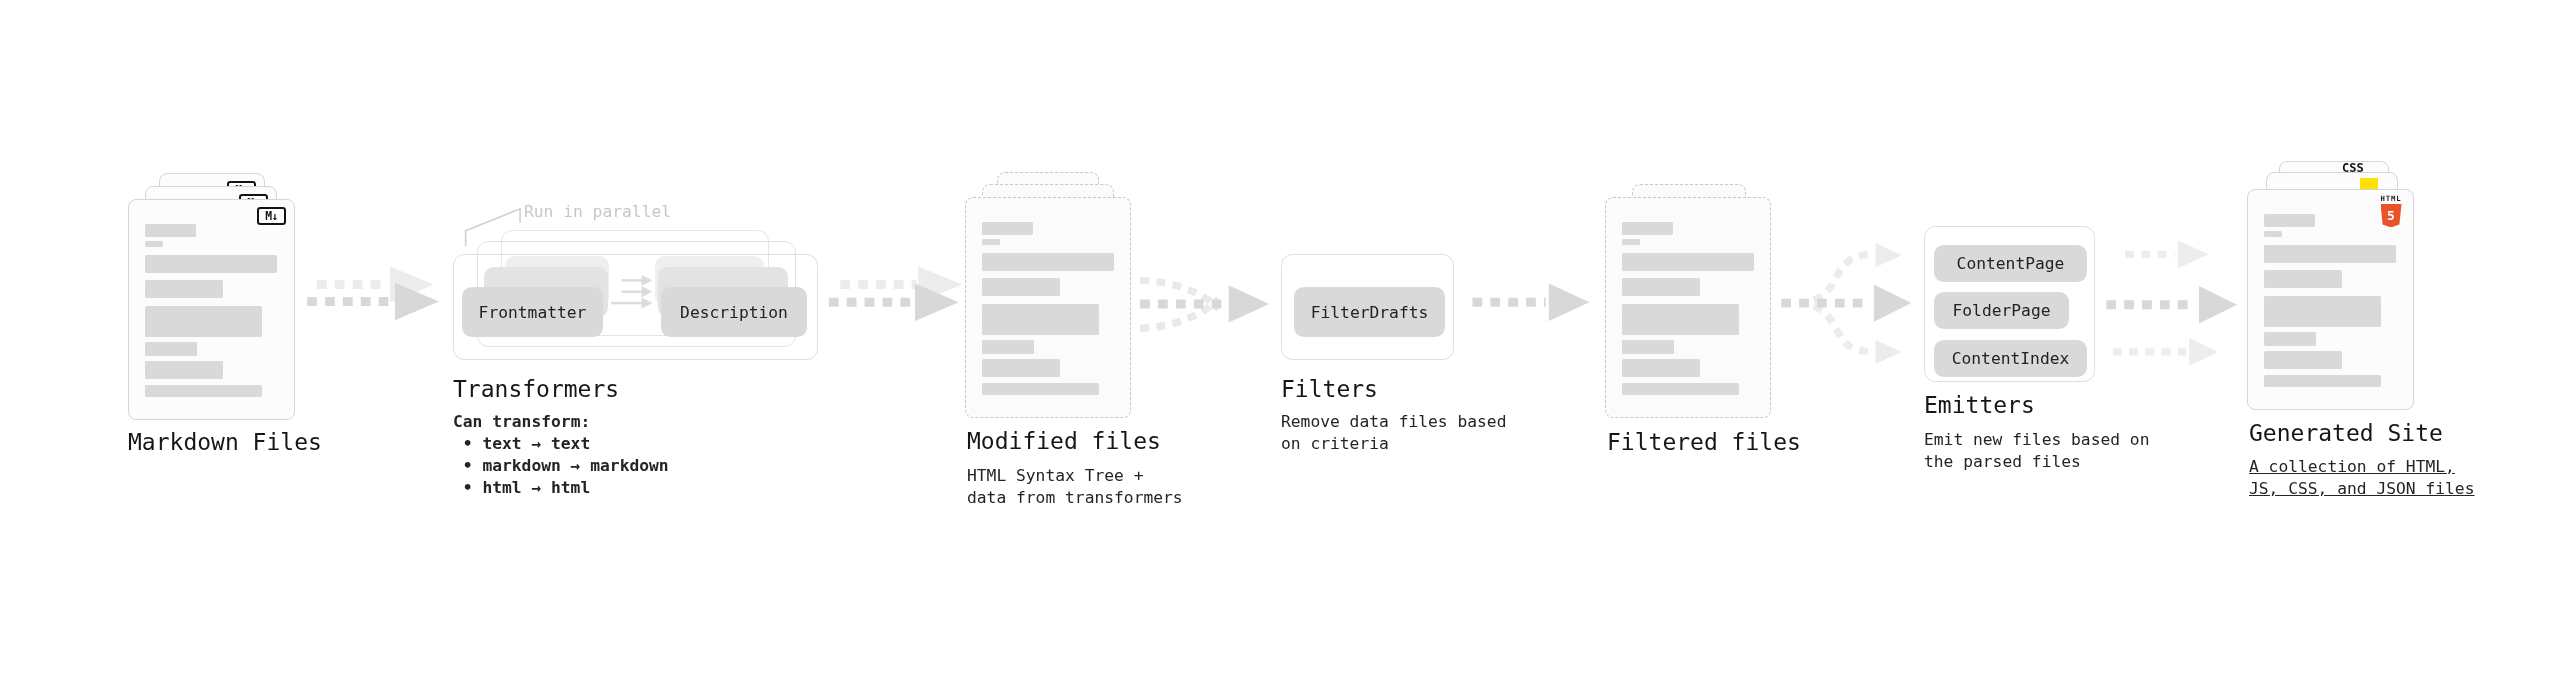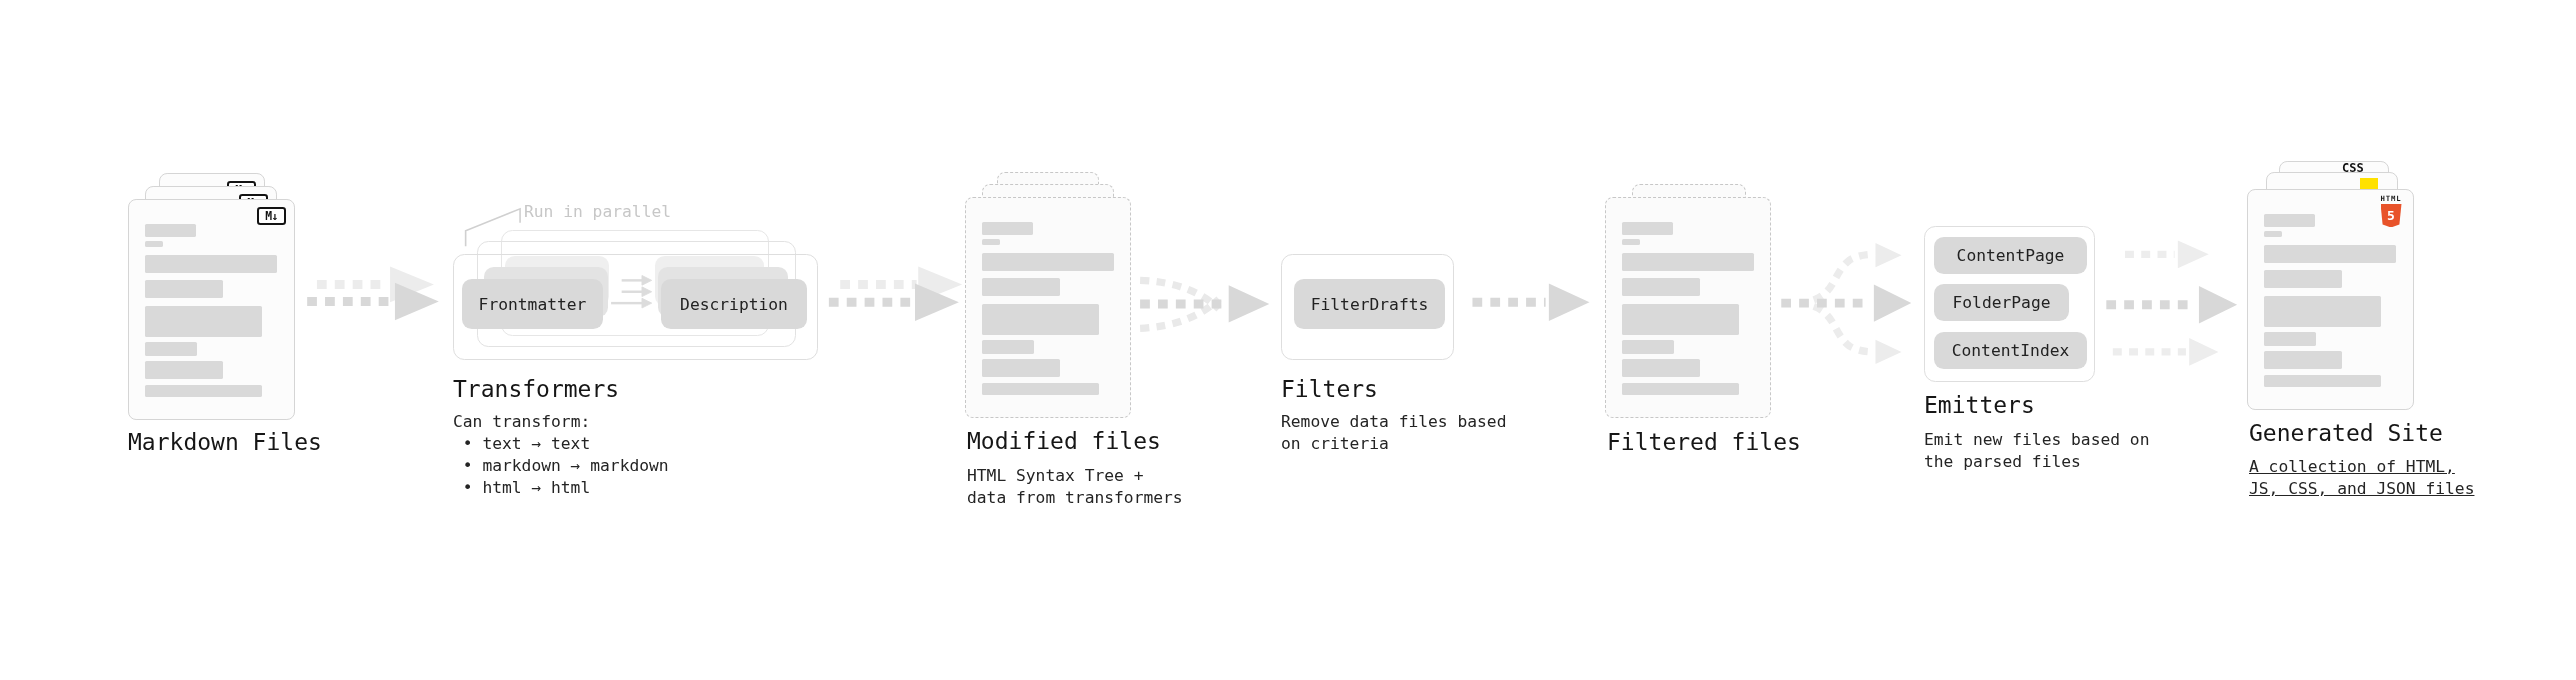--- a/index.html
+++ b/index.html
@@ -4,21 +4,21 @@
 <style>
   html,body{margin:0;padding:0;background:#fff;}
   .canvas{
     position:relative;width:2576px;height:681px;background:#ffffff;
     font-family:"DejaVu Sans Mono","Liberation Mono",monospace;color:#161616;overflow:hidden;
   }
   .card{position:absolute;background:#fcfcfc;border:1.6px solid #d5d5d5;border-radius:8.1px;box-sizing:border-box;}
   .card.dashed{background:#fbfbfb;border:1.6px dashed #c7c7c7;}
   .box{position:absolute;border:1.6px solid #dedede;border-radius:11.4px;background:transparent;box-sizing:border-box;}
   .btn{position:absolute;background:#d9d9d9;border-radius:9.8px;display:flex;align-items:center;justify-content:center;
-       font-size:16.3px;color:#222;white-space:nowrap;box-sizing:border-box;}
+       font-size:16.3px;color:#222;white-space:nowrap;box-sizing:border-box;margin-top:8px;}
   .ghost{position:absolute;border-radius:9.8px;}
   .label{position:absolute;font-size:23px;font-weight:500;color:#161616;white-space:nowrap;line-height:28px;}
   .desc{position:absolute;font-size:16.3px;line-height:22px;color:#242424;white-space:nowrap;}
   .annotation{position:absolute;font-size:16.3px;color:#c7c7c7;white-space:nowrap;}
   .bar{position:absolute;left:16.3px;background:#d9d9d9;border-radius:1.6px;}
   .mdbadge{position:absolute;top:6.5px;right:8.1px;width:29px;height:18px;background:#fff;border:2.4px solid #131313;
            border-radius:3.3px;display:flex;align-items:center;justify-content:center;font-size:11.4px;font-weight:bold;
            color:#131313;letter-spacing:-0.8px;box-sizing:border-box;}
   .html5{position:absolute;top:4.9px;right:9.8px;width:24.4px;text-align:center;}
   .html5 .word{font-size:7.3px;font-weight:bold;letter-spacing:0.8px;color:#1c1c1c;line-height:8.1px;}
@@ -118,21 +118,21 @@
   <div class="box" style="left:453px;top:254px;width:365px;height:106px;border-color:#dedede;"></div>
 
   <div class="ghost" style="left:505px;top:256px;width:104px;height:50px;background:#efefef;"></div>
   <div class="ghost" style="left:484px;top:267px;width:124px;height:50px;background:#e3e3e3;"></div>
   <div class="ghost" style="left:655px;top:256px;width:109px;height:50px;background:#efefef;"></div>
   <div class="ghost" style="left:658px;top:267px;width:130px;height:50px;background:#e3e3e3;"></div>
   <div class="btn" style="left:462px;top:279px;width:141px;height:50px;">Frontmatter</div>
   <div class="btn" style="left:661px;top:279px;width:146px;height:50px;">Description</div>
 
   <div class="label" style="left:453px;top:375px;">Transformers</div>
-  <div class="desc" style="left:453px;top:411px;">
+  <div class="desc" style="left:453px;top:411px;font-weight:bold;">
     <div>Can transform:</div>
     <div style="padding-left:9.8px;">• text → text</div>
     <div style="padding-left:9.8px;">• markdown → markdown</div>
     <div style="padding-left:9.8px;">• html → html</div>
   </div>
 
   <div class="card dashed" style="left:997px;top:172px;width:102px;height:221px;"></div>
   <div class="card dashed" style="left:982px;top:184px;width:132px;height:221px;"></div>
   <div class="card dashed" style="left:965px;top:197px;width:166px;height:221px;">
       <div class="bar" style="top: 24.4px; width: 51px; height: 12.2px;"></div>

